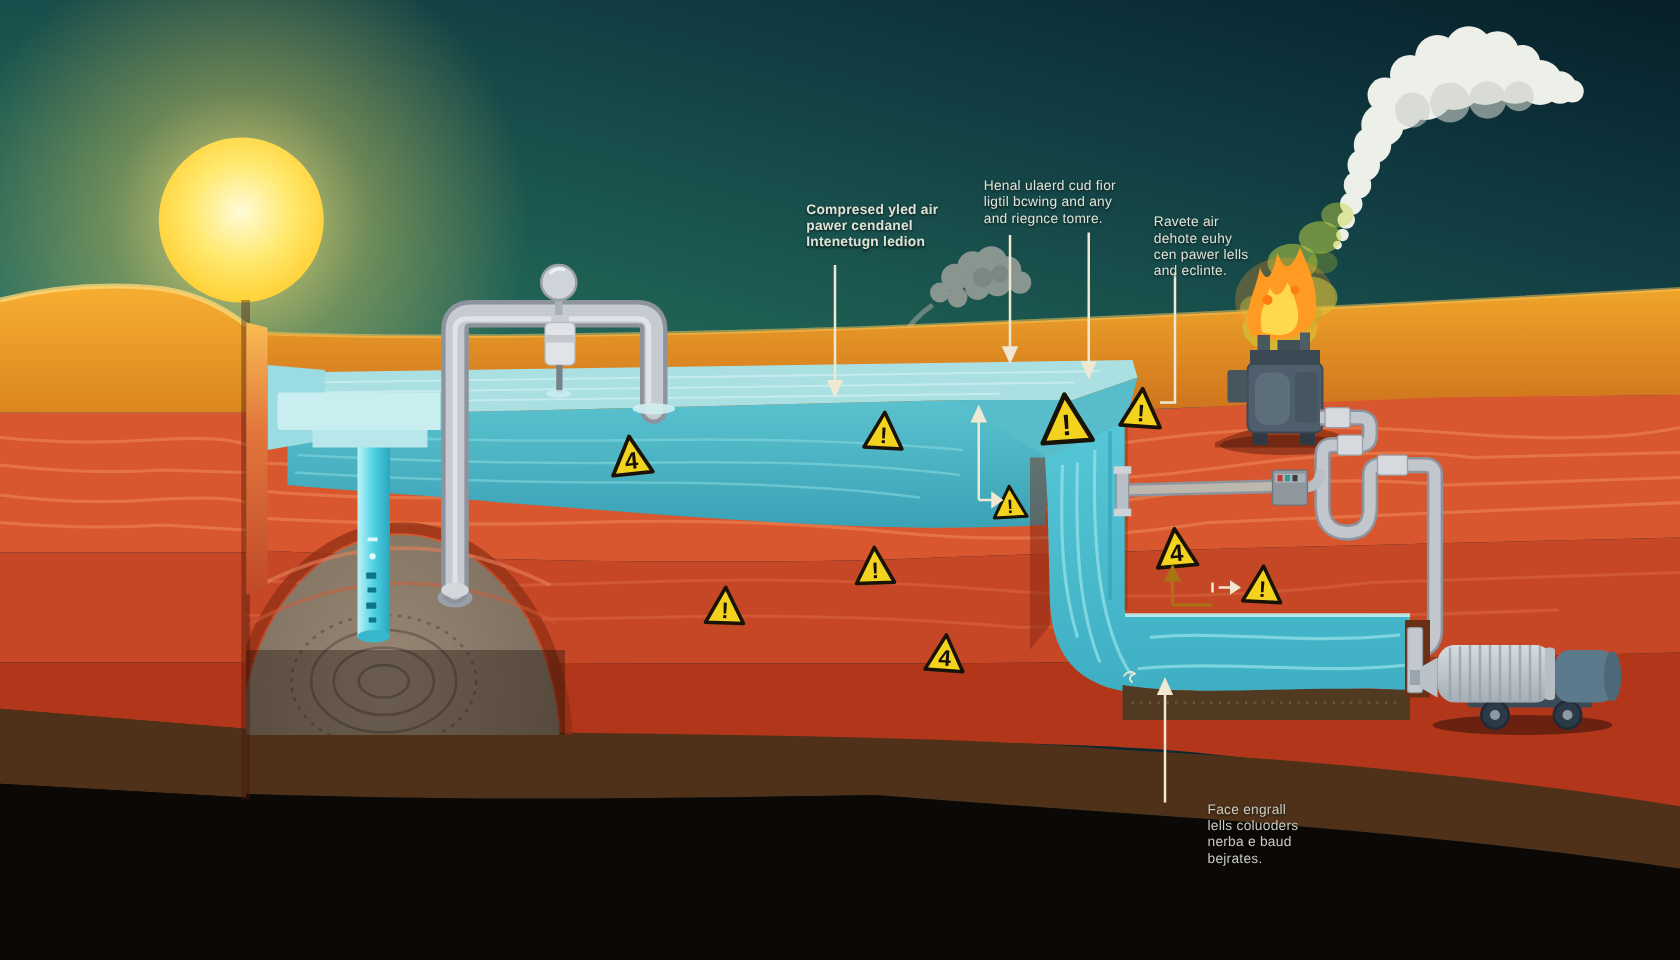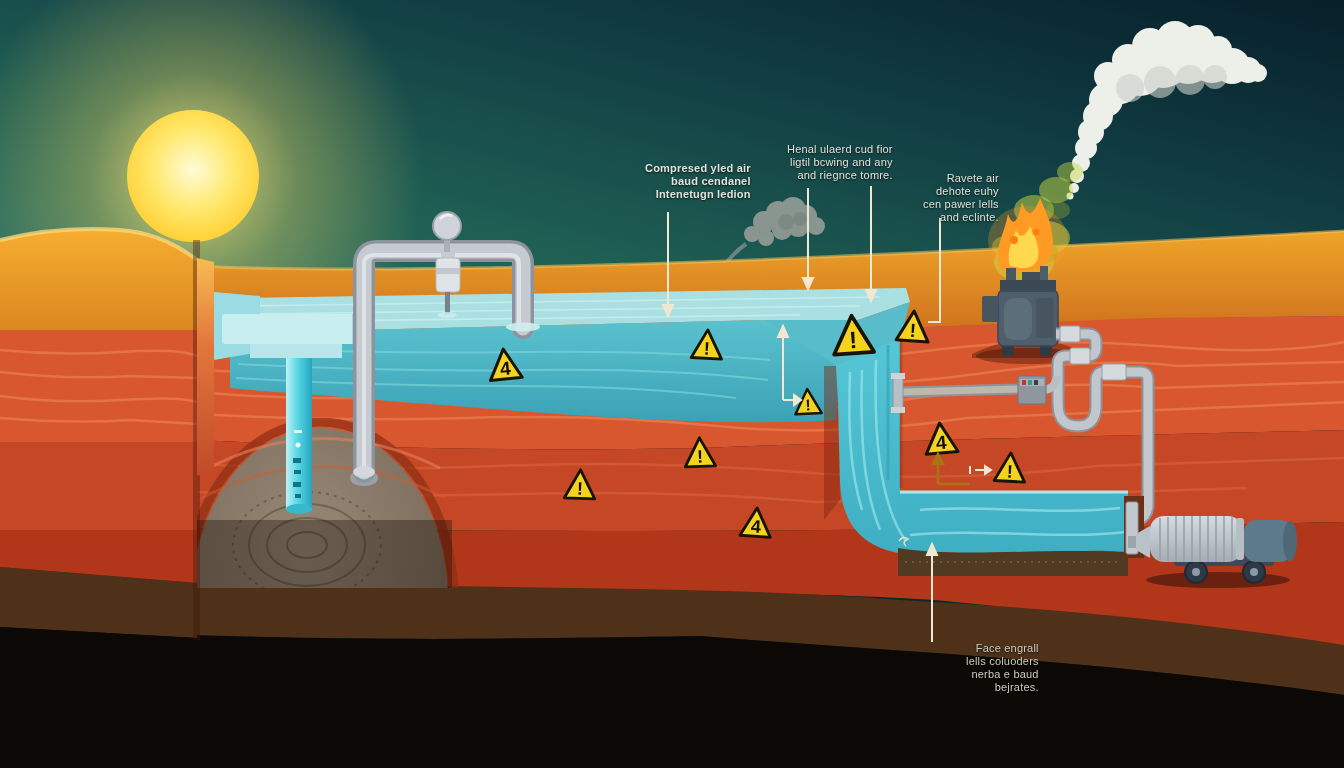--- a/index.html
+++ b/index.html
@@ -1,21 +1,21 @@
 <!DOCTYPE html>
 <html><head>
 <meta charset="utf-8">
 <style>
   html,body{margin:0;padding:0;background:#000;}
   .scene{position:relative;width:1344px;height:768px;overflow:hidden;
          background:#0a2830;font-family:"Liberation Sans",sans-serif;}
   .scene svg{position:absolute;left:0;top:0;}
   .anno{position:absolute;font-size:11px;line-height:13px;letter-spacing:.2px;
         color:#e0e4d8;text-shadow:0 1px 2px rgba(0,0,0,.75);white-space:nowrap;}
-  .anno span{display:block;text-align:right;}
+  .anno span{display:block;}
   #label-deep{color:#c9ccc1;}
 </style>
 </head>
 <body>
 
 <div class="scene">
 <svg width="1344" height="768" viewBox="0 0 1344 768">
   <defs>
     <linearGradient id="skyG" x1="0" y1="1" x2="1" y2="0">
       <stop offset="0" stop-color="#2f7a68"></stop>
@@ -396,21 +396,21 @@
     <polygon points="985,466 985,474 991,470"></polygon>
   </g>
   <g stroke="#a87414" stroke-width="2.5" fill="#a87414">
     <path d="M 938,484 V 462 M 938,484 H 970" fill="none"></path>
     <polygon points="933,464 943,464 938,454"></polygon>
   </g>
 </svg>
 
 <div class="anno" id="label-compressed" style="left:645px;top:162px;font-weight:bold;">
   <span>Compresed yled air</span>
-  <span>baud cendanel</span>
+  <span>pawer cendanel</span>
   <span>Intenetugn ledion</span>
 </div>
 <div class="anno" id="label-heat" style="left:787px;top:143px;">
   <span>Henal ulaerd cud fior</span>
   <span>ligtil bcwing and any</span>
   <span>and riegnce tomre.</span>
 </div>
 <div class="anno" id="label-vented" style="left:923px;top:172px;">
   <span>Ravete air</span>
   <span>dehote euhy</span>

